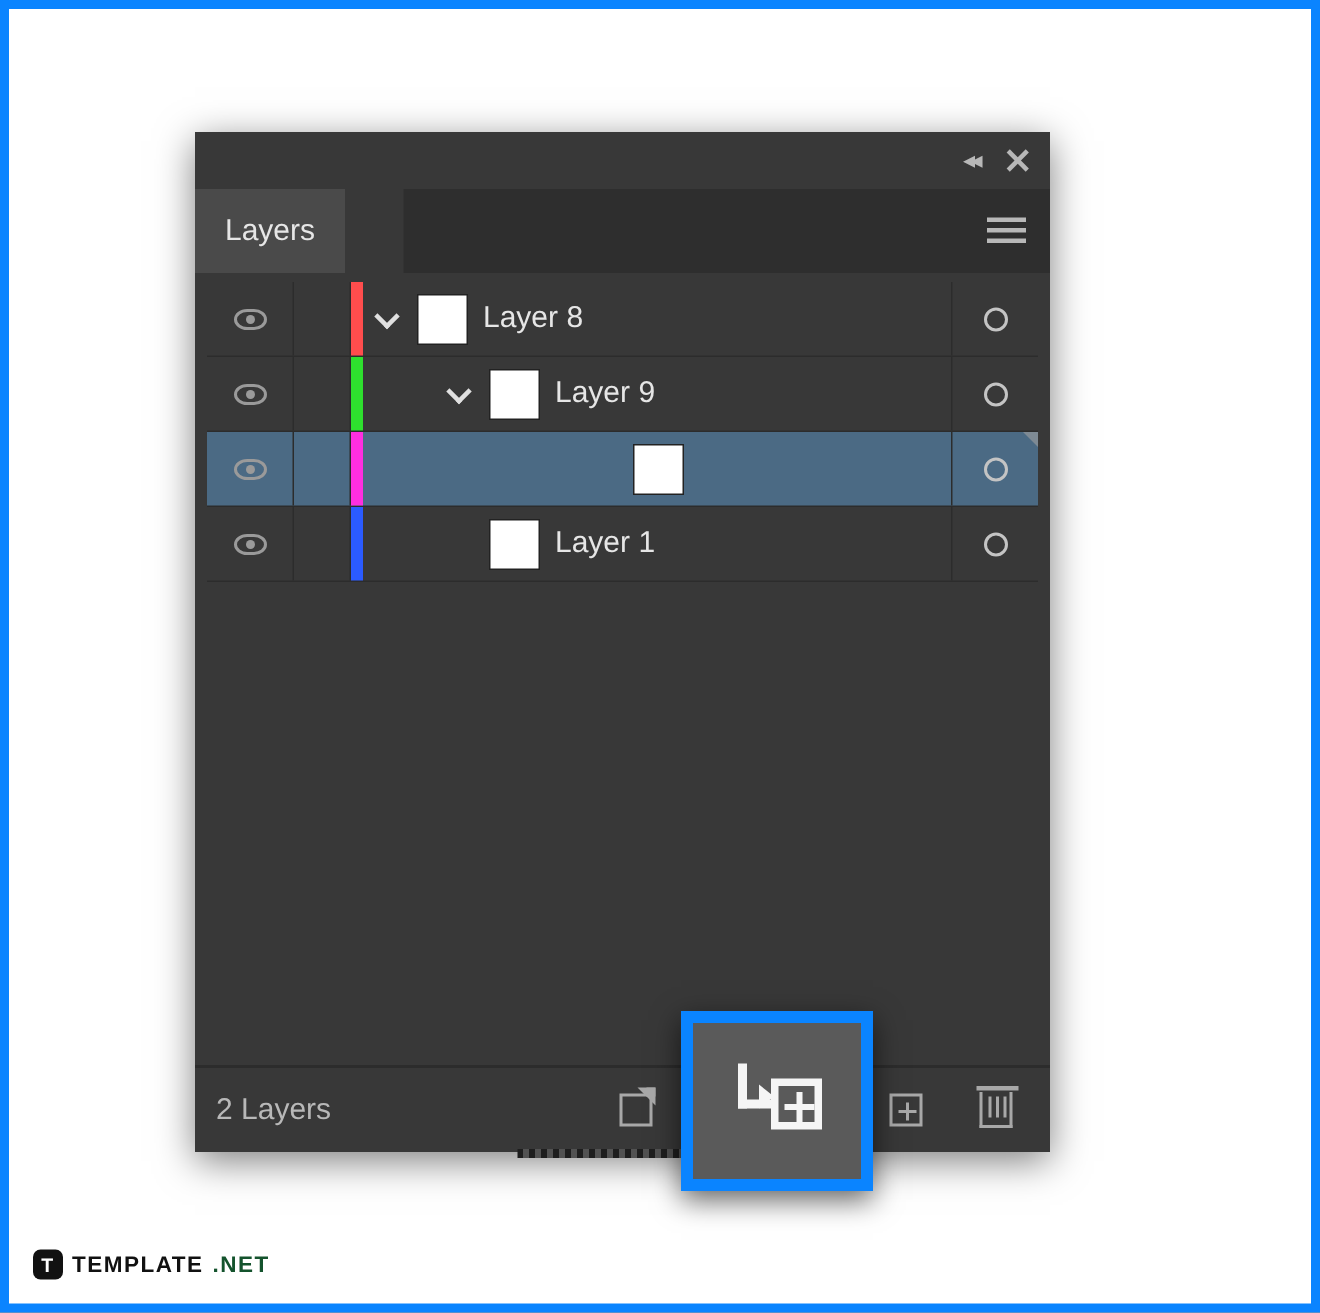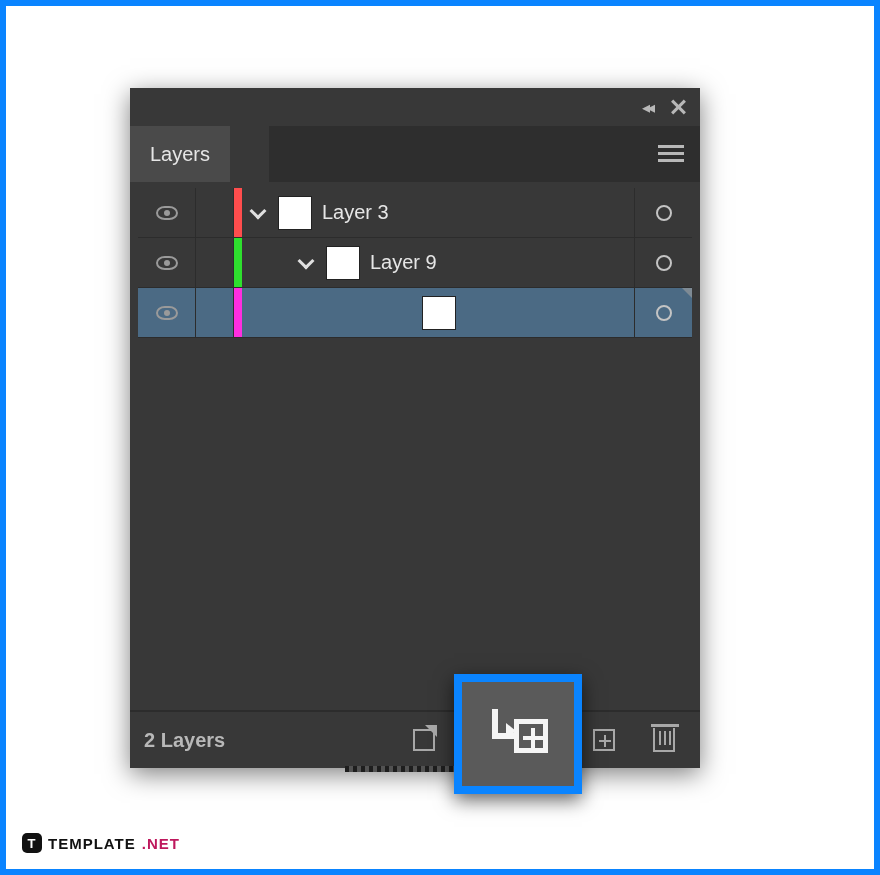--- a/index.html
+++ b/index.html
@@ -117,21 +117,21 @@
     width:16px; height:16px; border:2px solid #c4c4c4; border-radius:50%;
   }
 
   
   .panel-bottom {
     position:absolute; left:0; right:0; bottom:0;
     height: 58px; background:#383838;
     border-top: 2px solid #2c2c2c;
     display:flex; align-items:center;
     padding: 0 14px; gap: 16px;
-    color:#b8b8b8; font-size:20px;font-weight:bold;
+    color:#b8b8b8; font-size:20px;
   }
   .panel-bottom .spacer { flex:1; }
   .btn-ic {
     width: 44px; height: 44px;
     display:flex; align-items:center; justify-content:center;
     color:#a8a8a8;
   }
   
   .popout { position:relative; width:22px; height:22px; border:2px solid #a8a8a8; }
   .popout::after {
@@ -195,21 +195,21 @@
     position:absolute; left:22px; bottom:22px;
     display:flex; align-items:center; gap:6px;
     font-size:15px; letter-spacing:1px;
     font-weight:600; color:#111;
   }
   .branding .logo {
     width:20px; height:20px; background:#111; color:#fff;
     border-radius:5px; display:flex; align-items:center; justify-content:center;
     font-weight:800; font-size:13px;
   }
-  .branding .dim { color:#be185d; font-weight:600; }
+  .branding .dim { color:#14532d; font-weight:600; }
 </style>
 </head>
 <body>
 
 <div class="outer-frame"></div>
 
 <div class="panel-wrap">
 
   <div class="panel-top">
     <span class="ic collapse-ic">◂◂</span>
@@ -232,21 +232,21 @@
         <div class="vis-col">
           <div class="eye"></div>
         </div>
         <div class="lock-col"></div>
         <div class="color-strip" style="background: rgb(255, 77, 77);"></div>
         <div class="indent-spacer" style="width: 0px;"></div>
         <div class="disclosure">
           <div class="chev"></div>
         </div>
         <div class="thumb"></div>
-        <div class="label">Layer 3</div>
+        <div class="label">Layer 8</div>
         <div class="target-col">
           <div class="ring"></div>
         </div>
       </div>
       <div class="layer-row">
         <div class="vis-col">
           <div class="eye"></div>
         </div>
         <div class="lock-col"></div>
         <div class="color-strip" style="background: rgb(46, 224, 46);"></div>
@@ -267,20 +267,34 @@
         <div class="lock-col"></div>
         <div class="color-strip" style="background: rgb(255, 46, 224);"></div>
         <div class="indent-spacer" style="width: 144px;"></div>
         <div class="disclosure"></div>
         <div class="thumb"></div>
         <div class="label"></div>
         <div class="target-col">
           <div class="ring"></div>
         </div>
       </div>
+      <div class="layer-row">
+        <div class="vis-col">
+          <div class="eye"></div>
+        </div>
+        <div class="lock-col"></div>
+        <div class="color-strip" style="background: rgb(43, 91, 255);"></div>
+        <div class="indent-spacer" style="width: 48px;"></div>
+        <div class="disclosure"></div>
+        <div class="thumb"></div>
+        <div class="label">Layer 1</div>
+        <div class="target-col">
+          <div class="ring"></div>
+        </div>
+      </div>
     </div>
 
   <div class="panel-bottom">
     <span>2 Layers</span>
     <span class="spacer"></span>
     <div class="btn-ic">
         <div class="popout"></div>
       </div>
     <div class="btn-ic">
         <div class="mag"></div>

